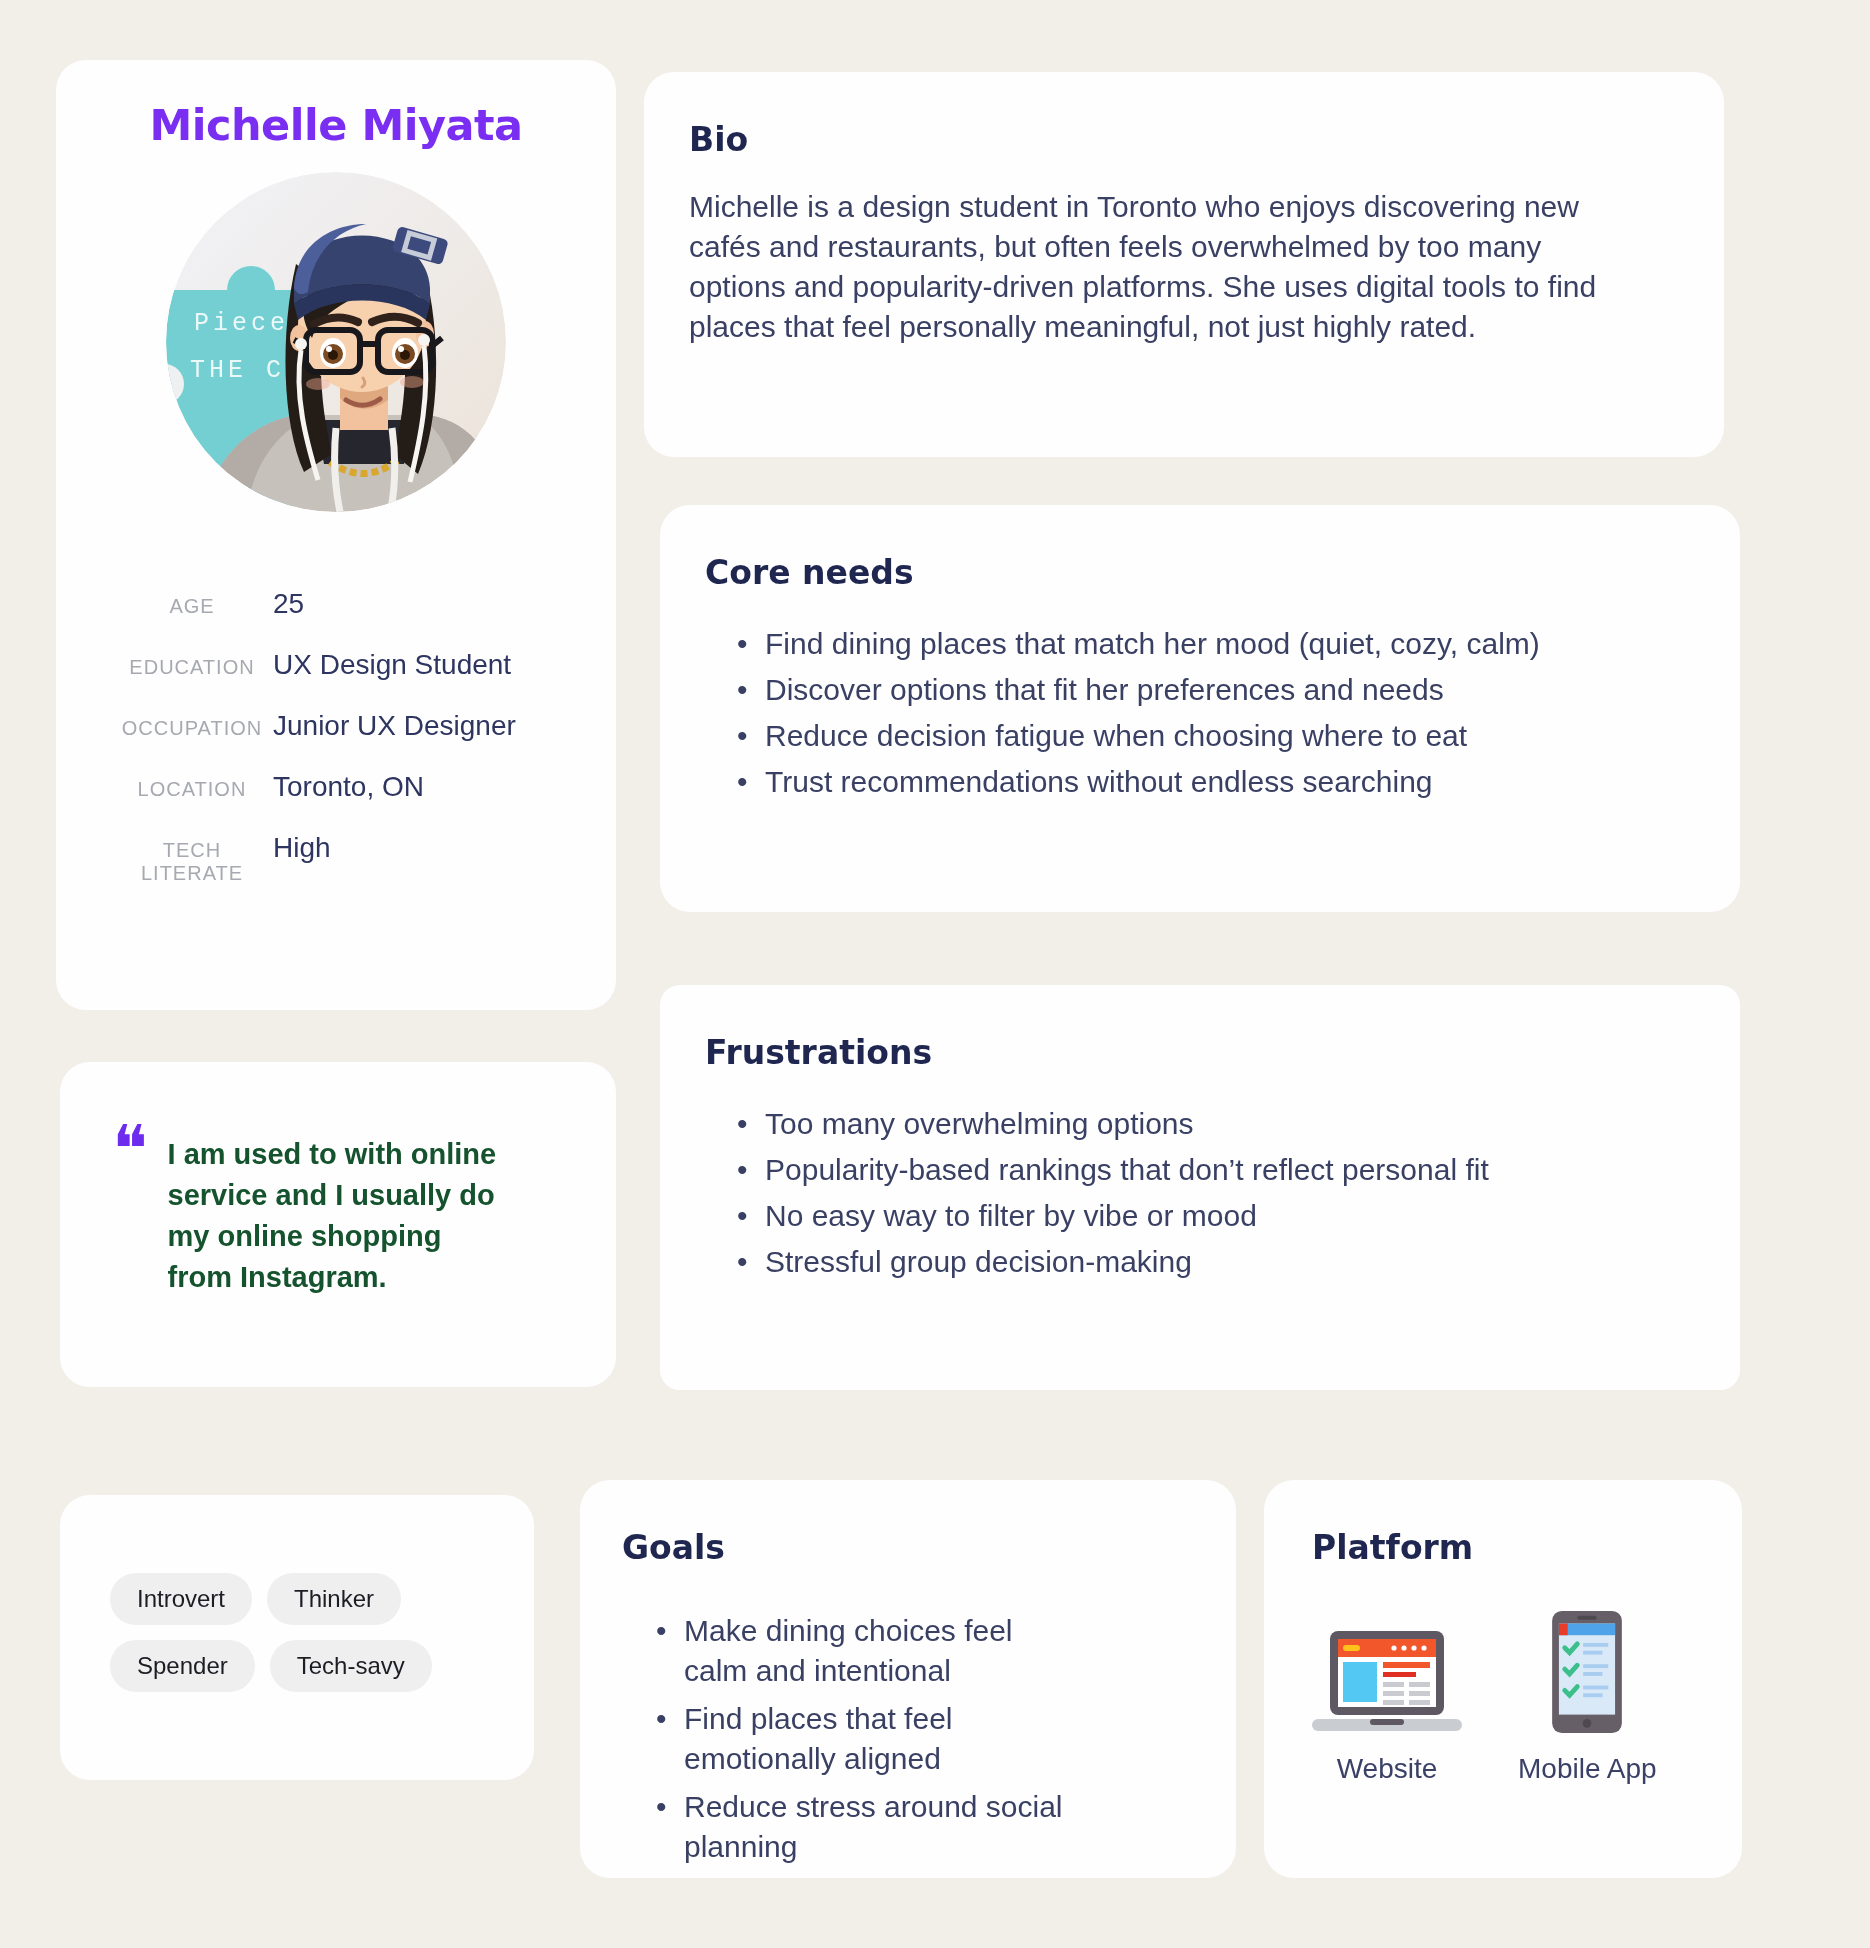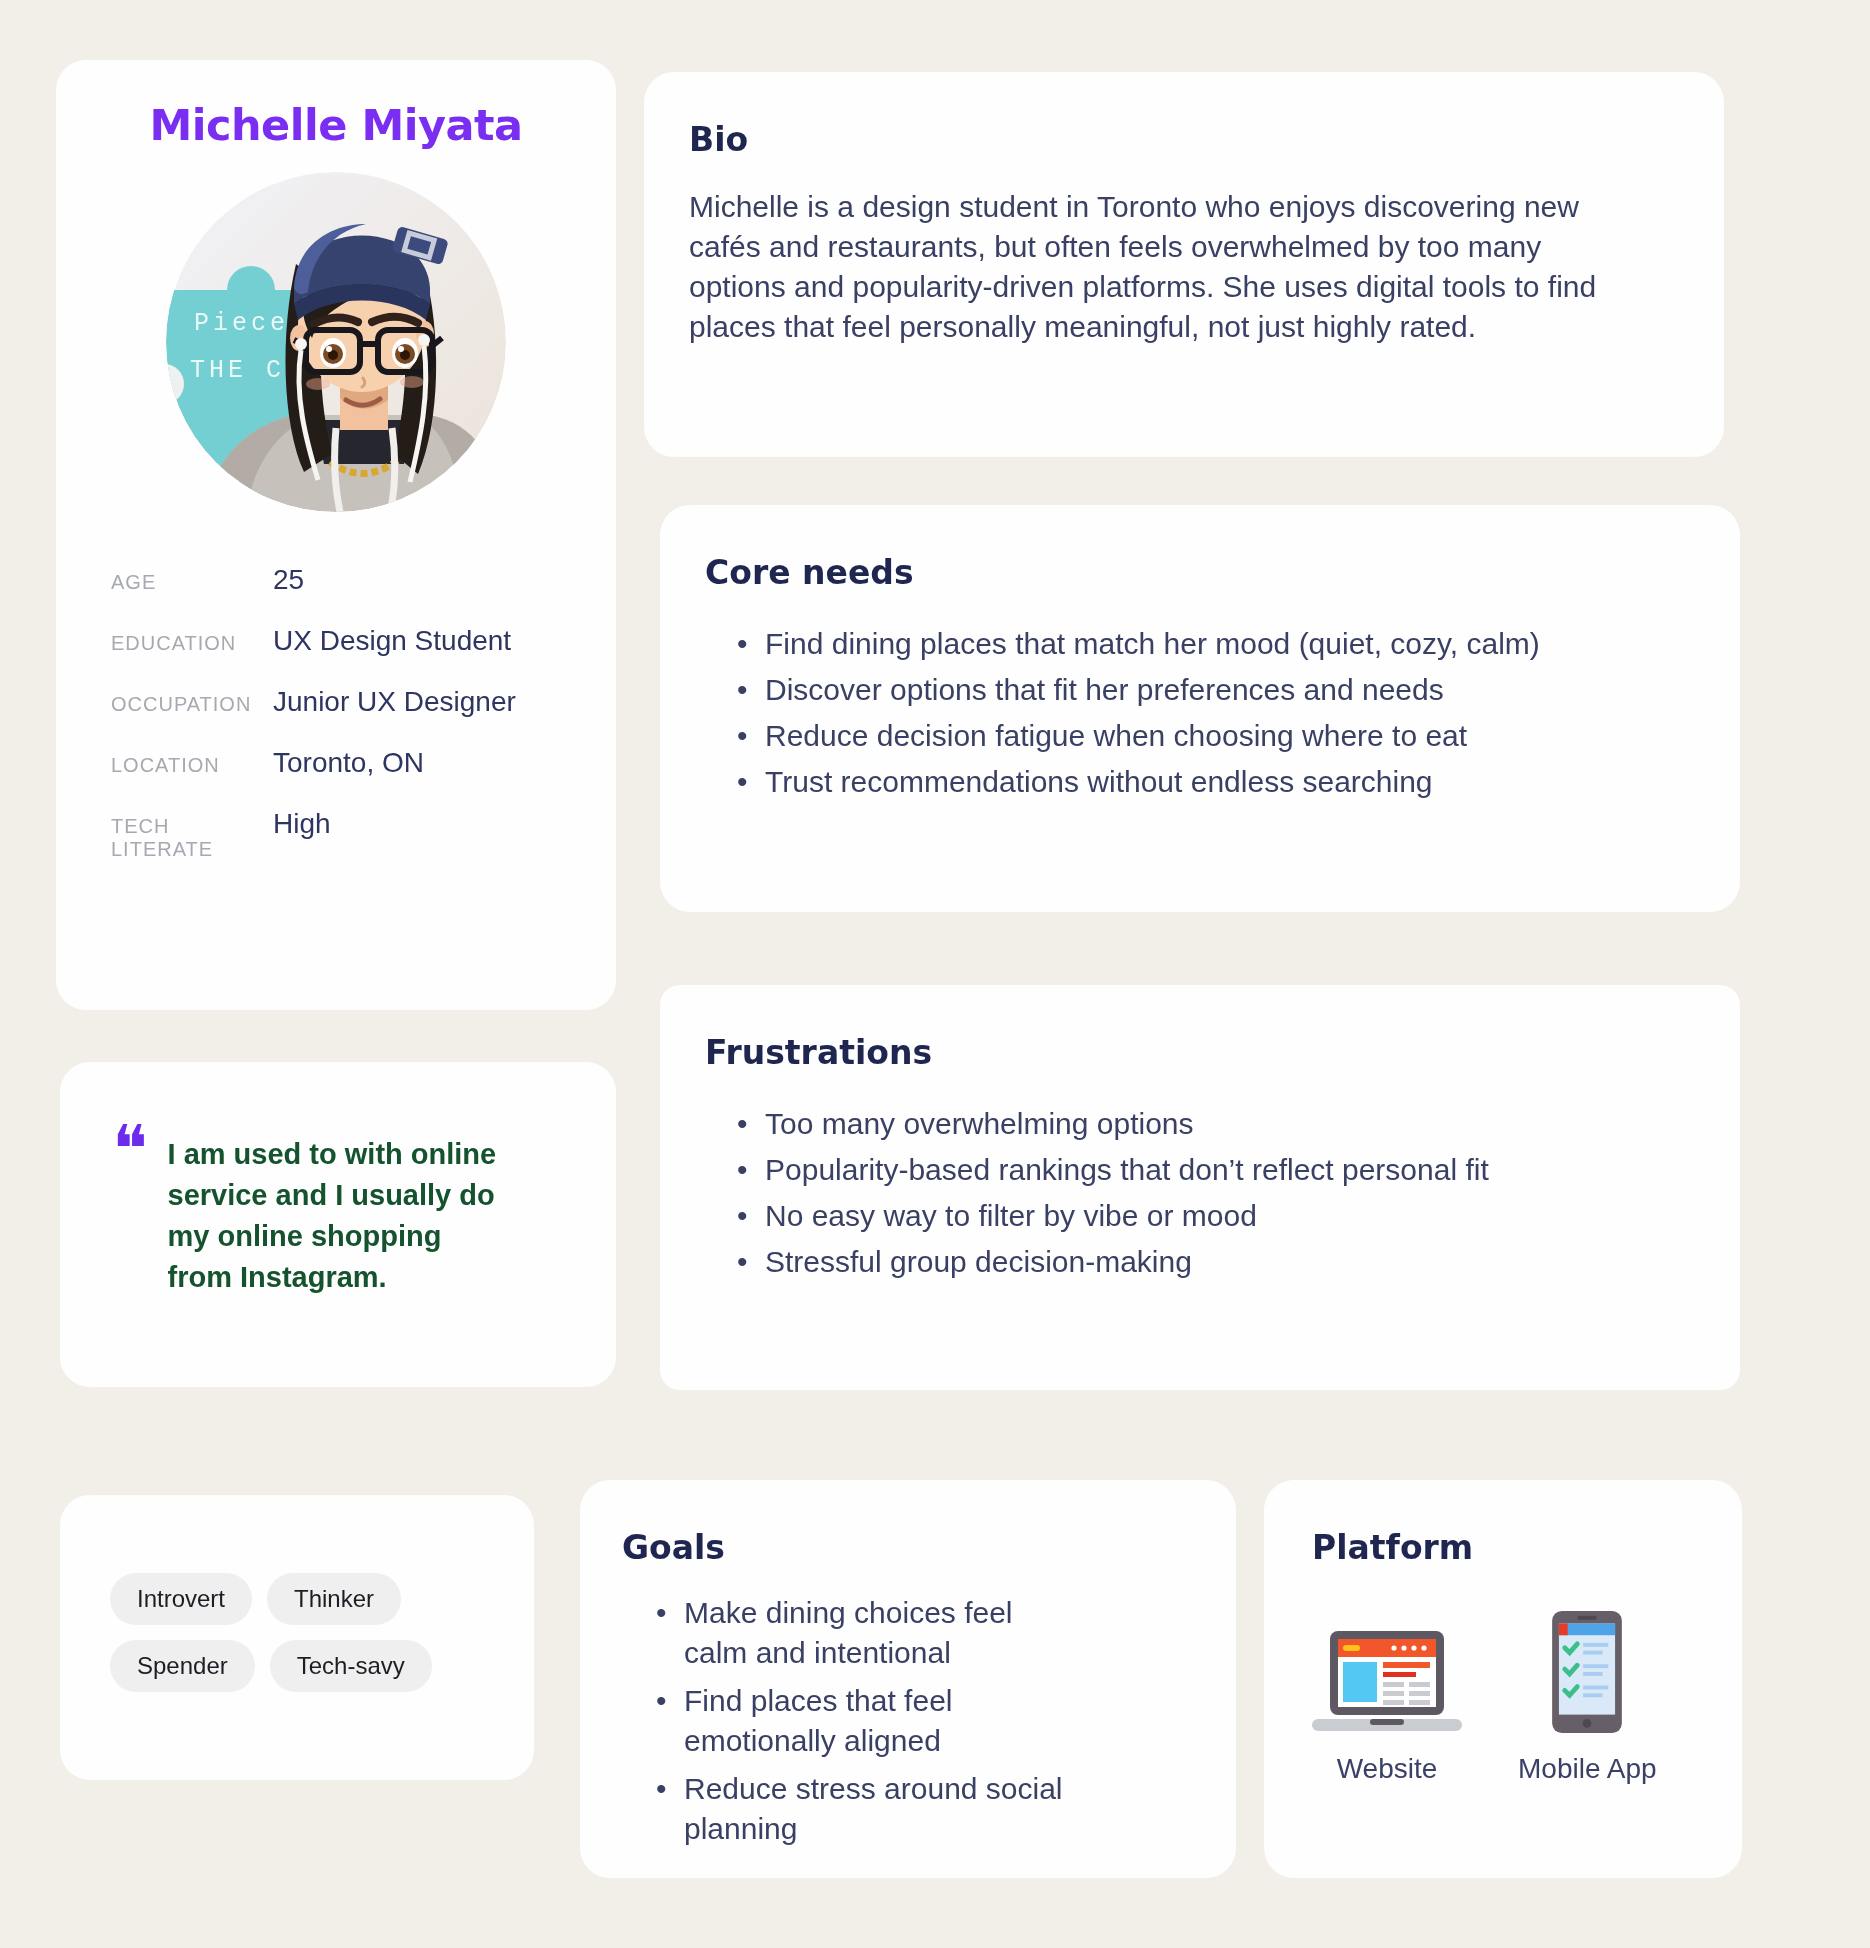--- a/index.html
+++ b/index.html
@@ -5,21 +5,21 @@
   html,body{margin:0;padding:0;background:#f2efe9;}
   .canvas{position:relative;width:1870px;height:1948px;background:#f2efe9;overflow:hidden;
           font-family:"Liberation Sans",sans-serif;}
   .card{position:absolute;background:#fefefe;border-radius:30px;}
 
   
   #profile-card{left:56px;top:60px;width:560px;height:950px;}
   .profile-name{margin:40px 0 0 0;text-align:center;font-family:"DejaVu Sans",sans-serif;
                 font-weight:700;font-size:43px;letter-spacing:-0.5px;color:#7a2ef2;}
   .avatar-wrap{width:340px;height:340px;margin:22px auto 0;border-radius:50%;overflow:hidden;}
-  .attrs{margin:52px 0 0 55px;}
+  .attrs{margin:76px 0 0 55px;text-align:center;}
   .attr-row{display:flex;align-items:baseline;margin-bottom:29px;}
   .attr-label{width:162px;font-size:20px;letter-spacing:1px;color:#a6a9b0;flex:none;}
   .attr-value{font-size:28px;color:#2e3560;}
 
   
   #quote-card{left:60px;top:1062px;width:556px;height:325px;}
   .quote-inner{display:flex;padding:58px 44px 0 52px;}
   .quote-mark{font-family:"DejaVu Sans",sans-serif;font-size:66px;line-height:0.9;
               color:#6d2bee;margin-right:20px;flex:none;}
   .quote-text{font-size:29px;line-height:41px;color:#14532d;max-width:345px;margin-top:14px;font-weight:bold;}
@@ -38,21 +38,21 @@
   ul.bullets li{position:relative;font-size:30px;line-height:36px;margin-bottom:10px;
                 color:#3a4063;padding-left:28px;}
   ul.bullets li::before{content:"•";position:absolute;left:0;top:0;color:#3a4063;}
 
   
   #personality-card{left:60px;top:1495px;width:474px;height:285px;padding:46px 50px;box-sizing:border-box;}
   .tags{display:flex;flex-wrap:wrap;gap:15px;margin-top:32px;max-width:330px;}
   .tag{background:#efeff0;border-radius:40px;padding:12px 27px;font-size:24px;color:#1d1e24;}
 
   #goals-card{left:580px;top:1480px;width:656px;height:398px;padding:48px 42px;box-sizing:border-box;}
-  #goals-card ul.bullets{margin-top:26px;padding-left:34px;}
+  #goals-card ul.bullets{margin-top:44px;padding-left:34px;}
   #goals-card ul.bullets li{max-width:400px;line-height:40px;margin-bottom:8px;}
 
   #platform-card{left:1264px;top:1480px;width:478px;height:398px;padding:48px 48px;box-sizing:border-box;}
   .platform-items{display:flex;align-items:flex-end;gap:56px;margin-top:44px;}
   .platform-item{display:flex;flex-direction:column;align-items:center;}
   .platform-label{margin-top:20px;font-size:28px;color:#3b4166;}
 
   svg{display:block;}
 </style>
 </head>

